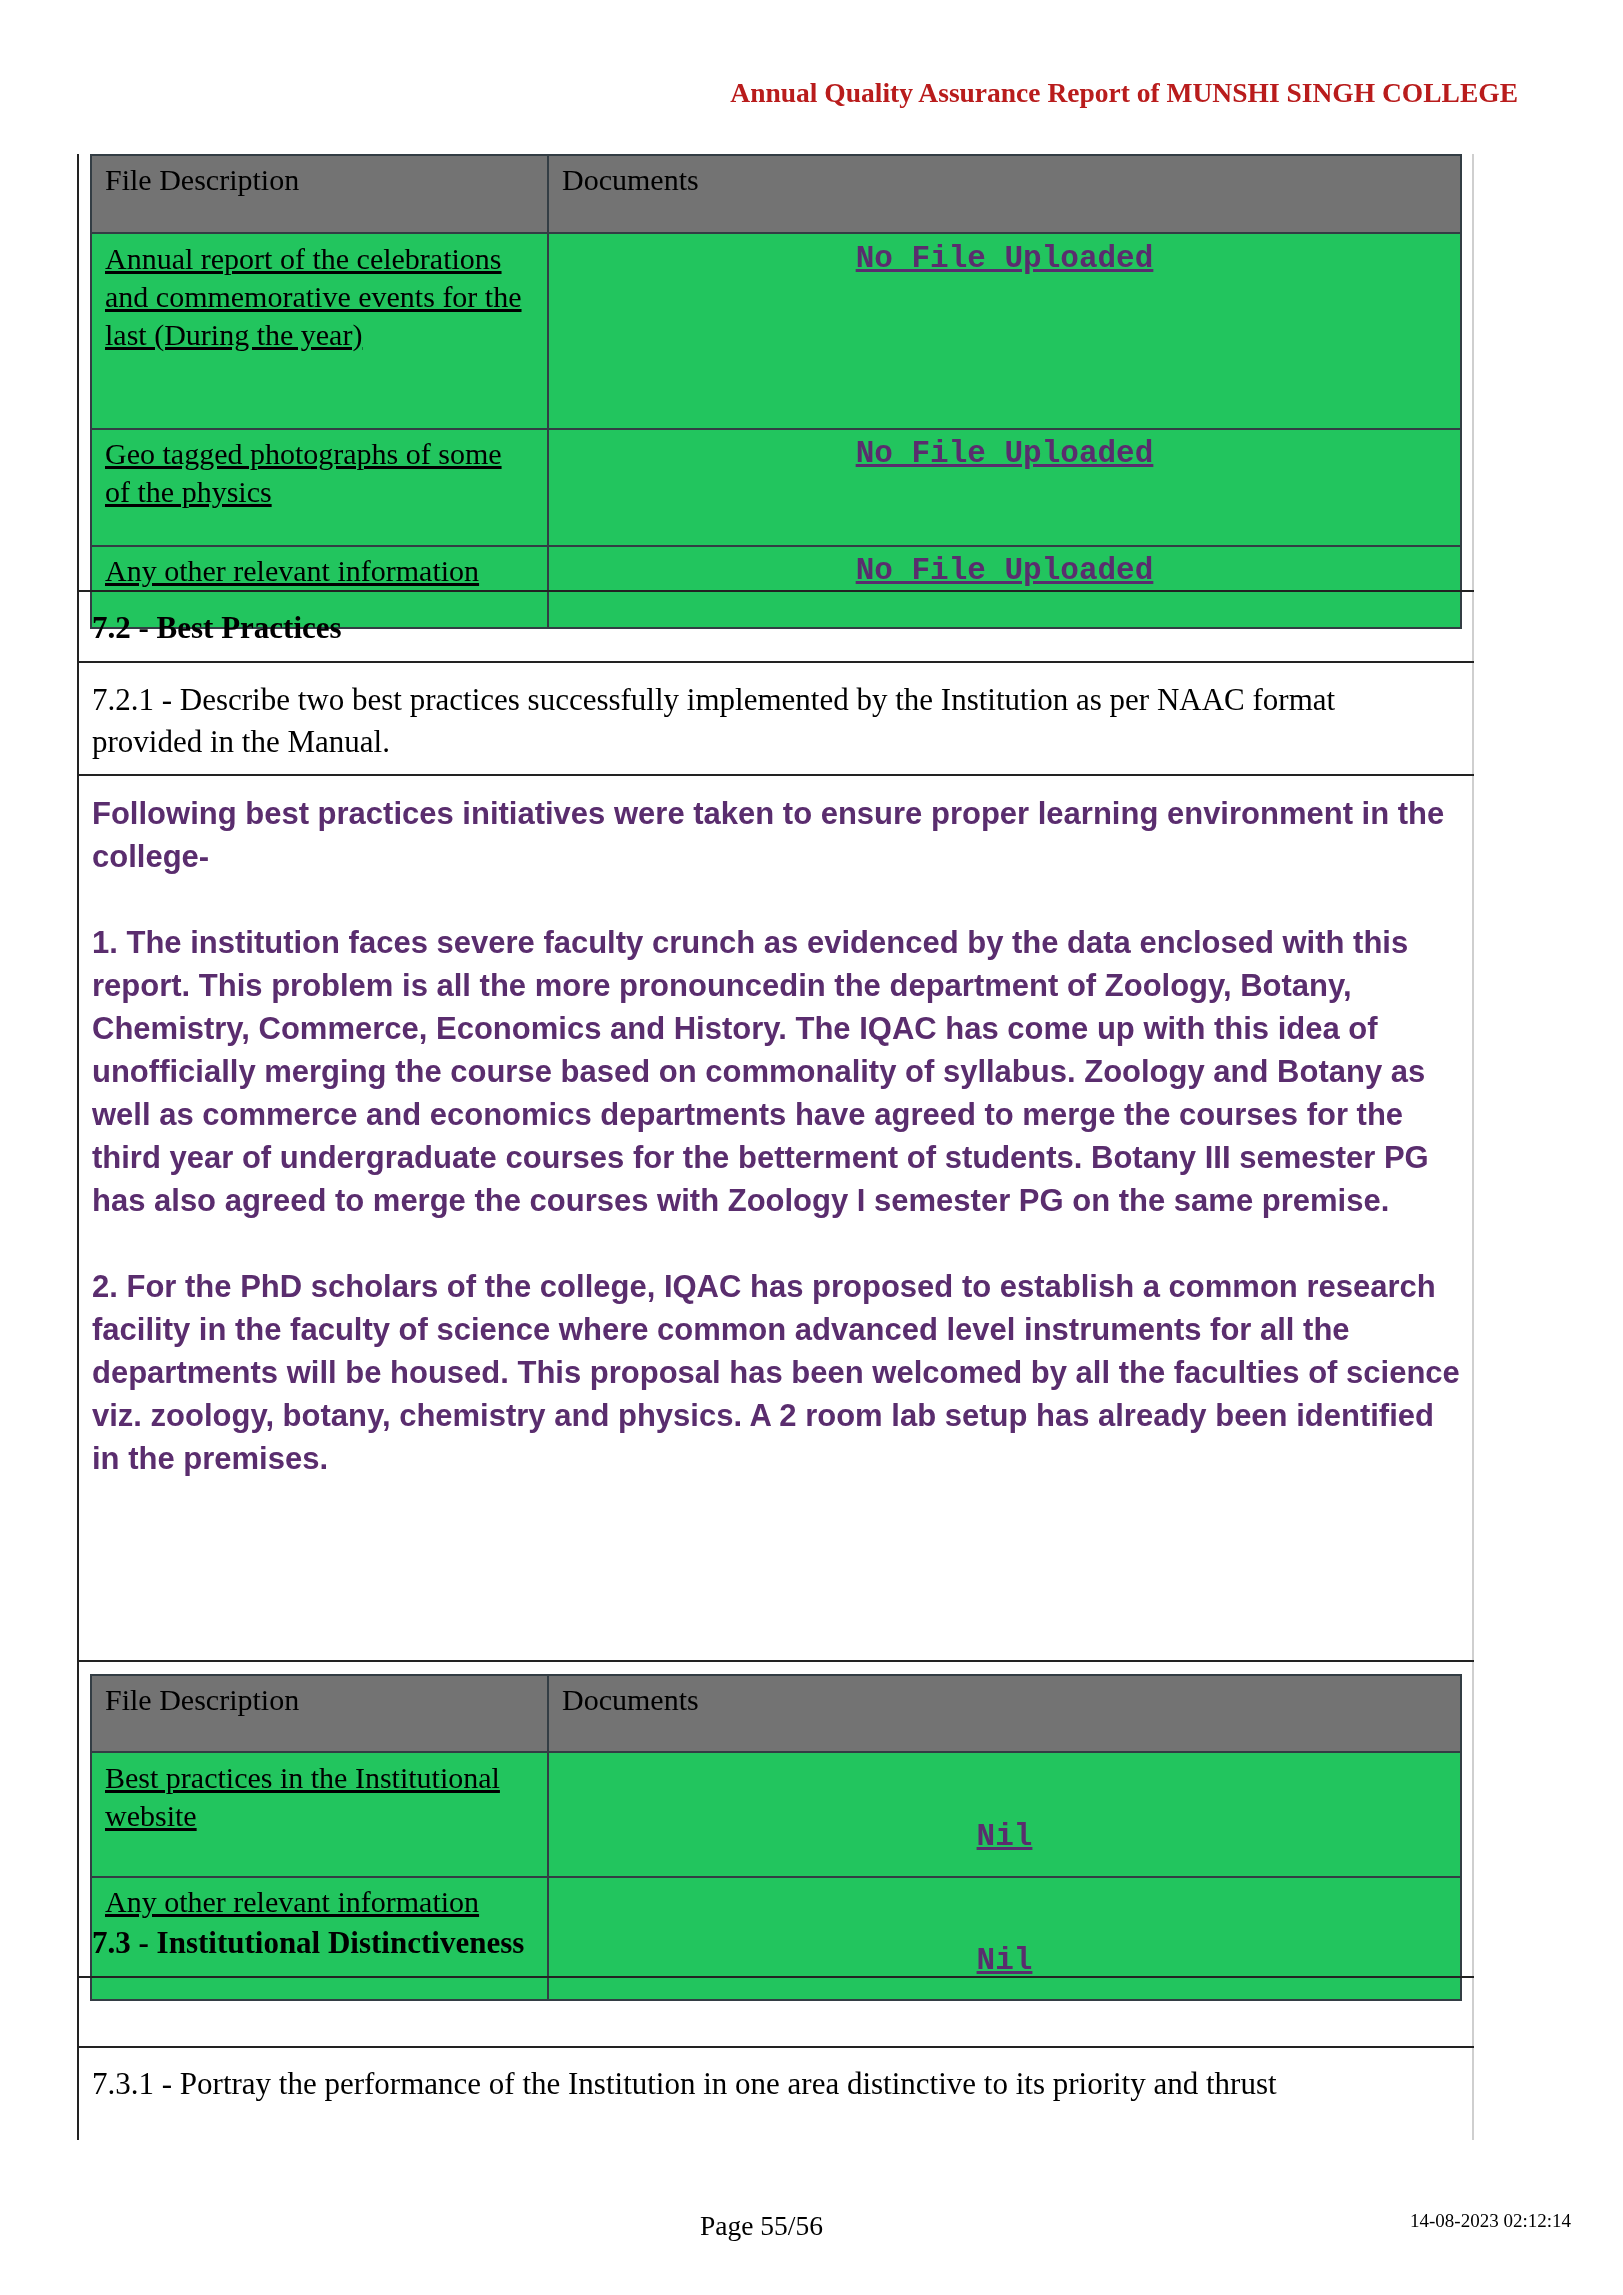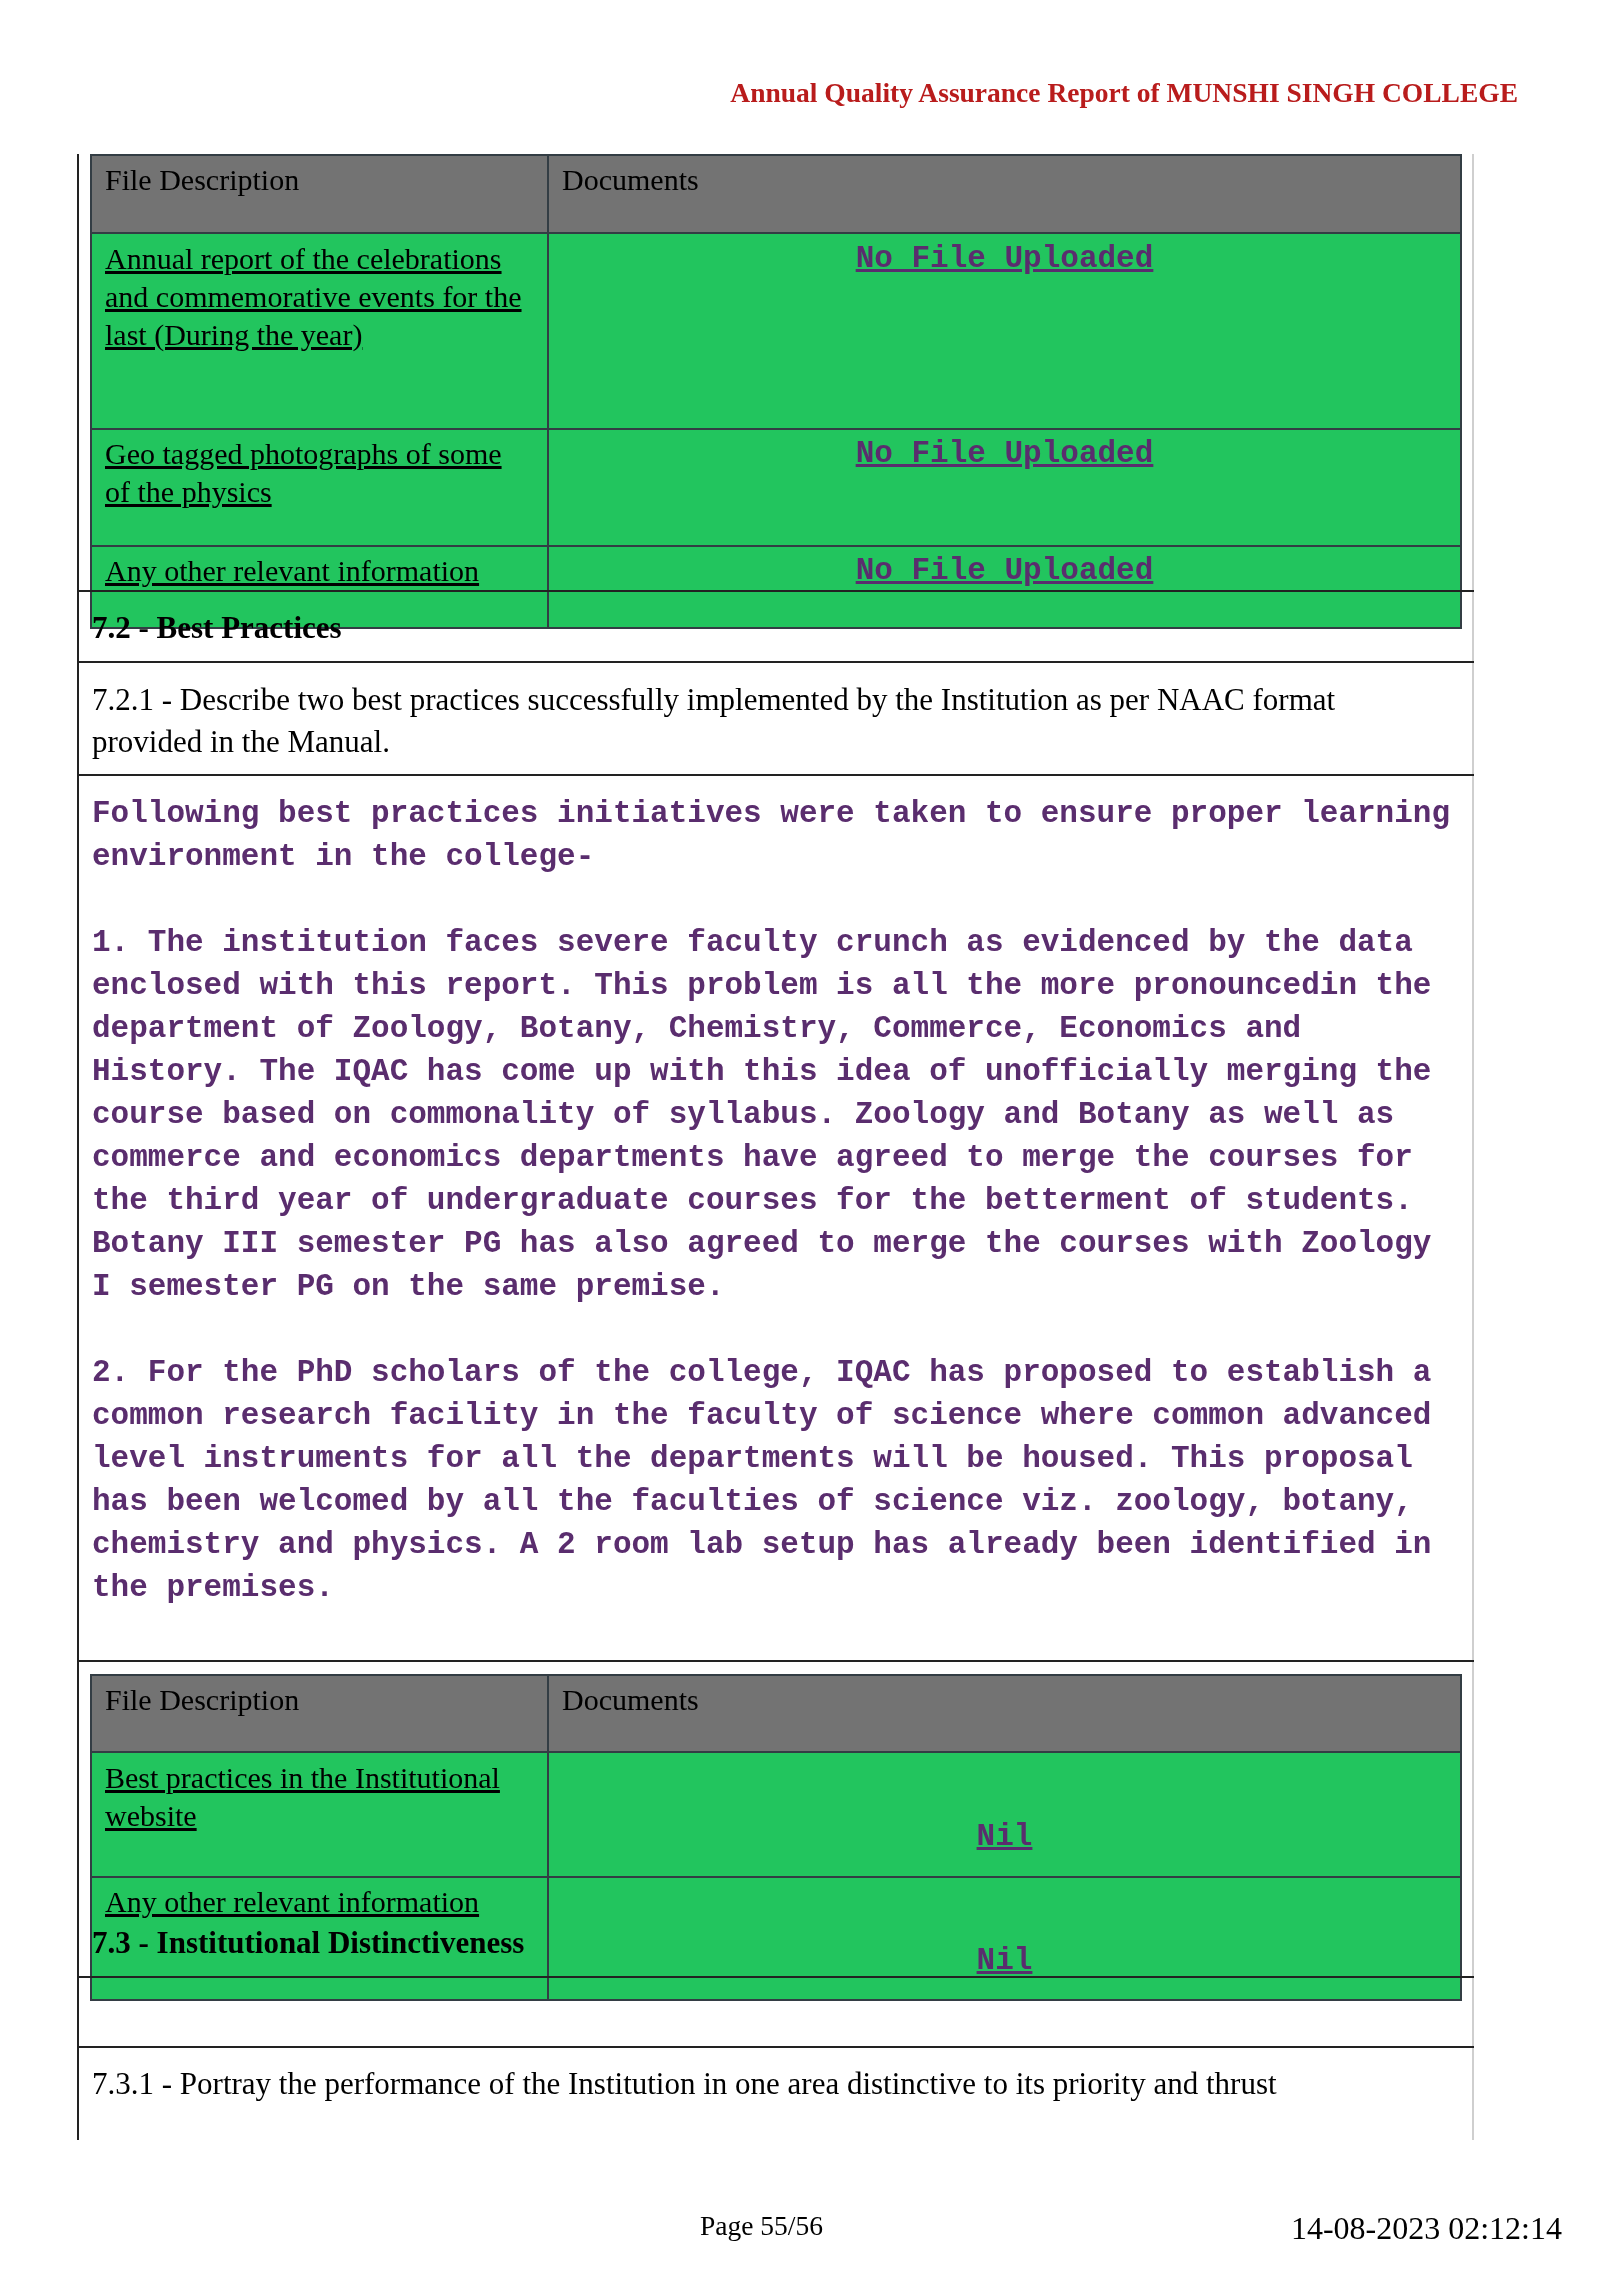--- a/index.html
+++ b/index.html
@@ -14,24 +14,24 @@
                 font-family: "Liberation Serif", serif; font-size: 30px; }
   table.files th, table.files td { border: 2px solid #333d44; vertical-align: top;
                 padding: 5.2px 13px; text-align: left; line-height: 38px; }
   table.files th { background: #737373; font-weight: normal; color: #000; }
   table.files td { background: #22c55e; text-decoration: underline; }
   table.files td.doc { text-align: center; font-family: "Liberation Mono", monospace; font-weight: bold;
                 color: #5a2d6e; font-size: 31px; }
   .col1 { width: 429px; }
   .section-title { position: absolute; left: 92px; font-weight: bold; font-size: 31px; }
   .section-text { position: absolute; left: 92px; width: 1361px; font-size: 31px; line-height: 42px; }
-  .answer { position: absolute; left: 92px; width: 1374px; font-family: Liberation Mono, monospace;
+  .answer { position: absolute; left: 92px; width: 1374px; font-family: Liberation Sans, sans-serif;
             font-weight: bold; color: #5a2d6e; font-size: 31px; line-height: 43px; white-space: pre-wrap; }
   .footer-page { position: absolute; top: 2210px; left: 700px; font-size: 27.5px; }
-  .footer-date { position: absolute; top: 2210px; right: 61px; font-size: 32px; margin-left: 10px; }
+  .footer-date { position: absolute; top: 2210px; right: 52px; font-size: 19px; margin-left: 10px; }
 </style>
 </head>
 <body>
 
 <div class="running-header">Annual Quality Assurance Report of MUNSHI SINGH COLLEGE</div>
 
 <div class="frame"></div>
 
 <table class="files" style="top:154px;">
   <tbody>

